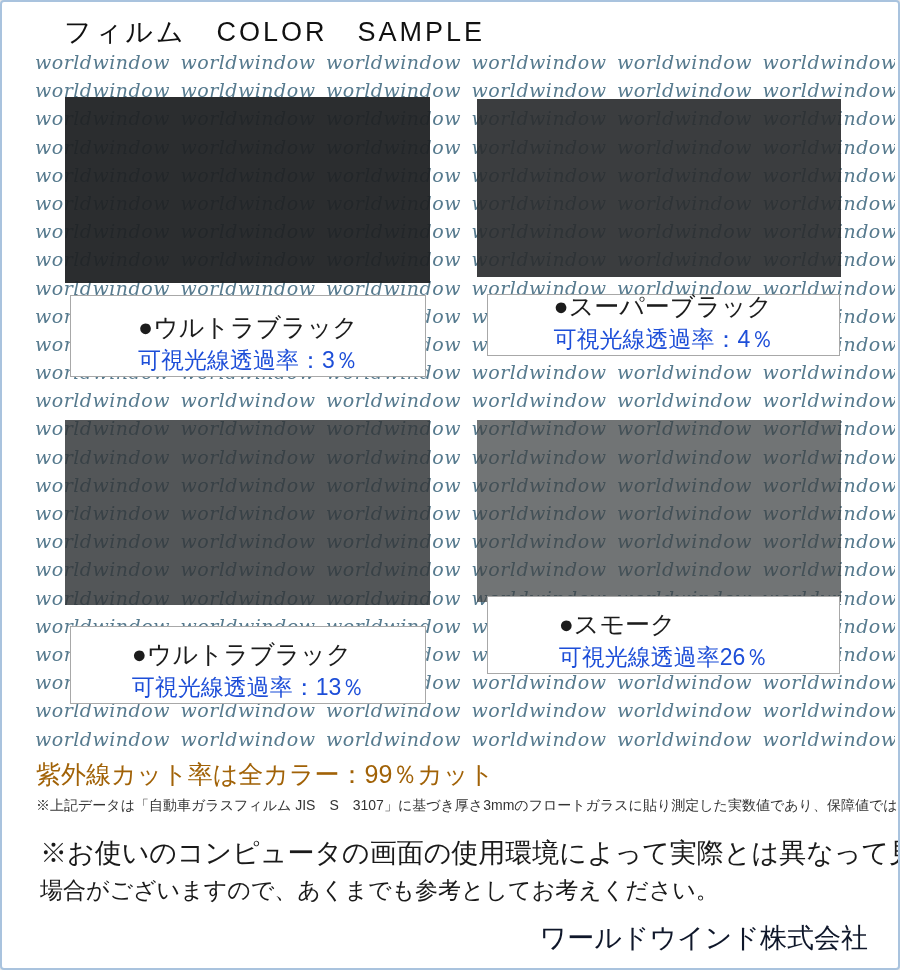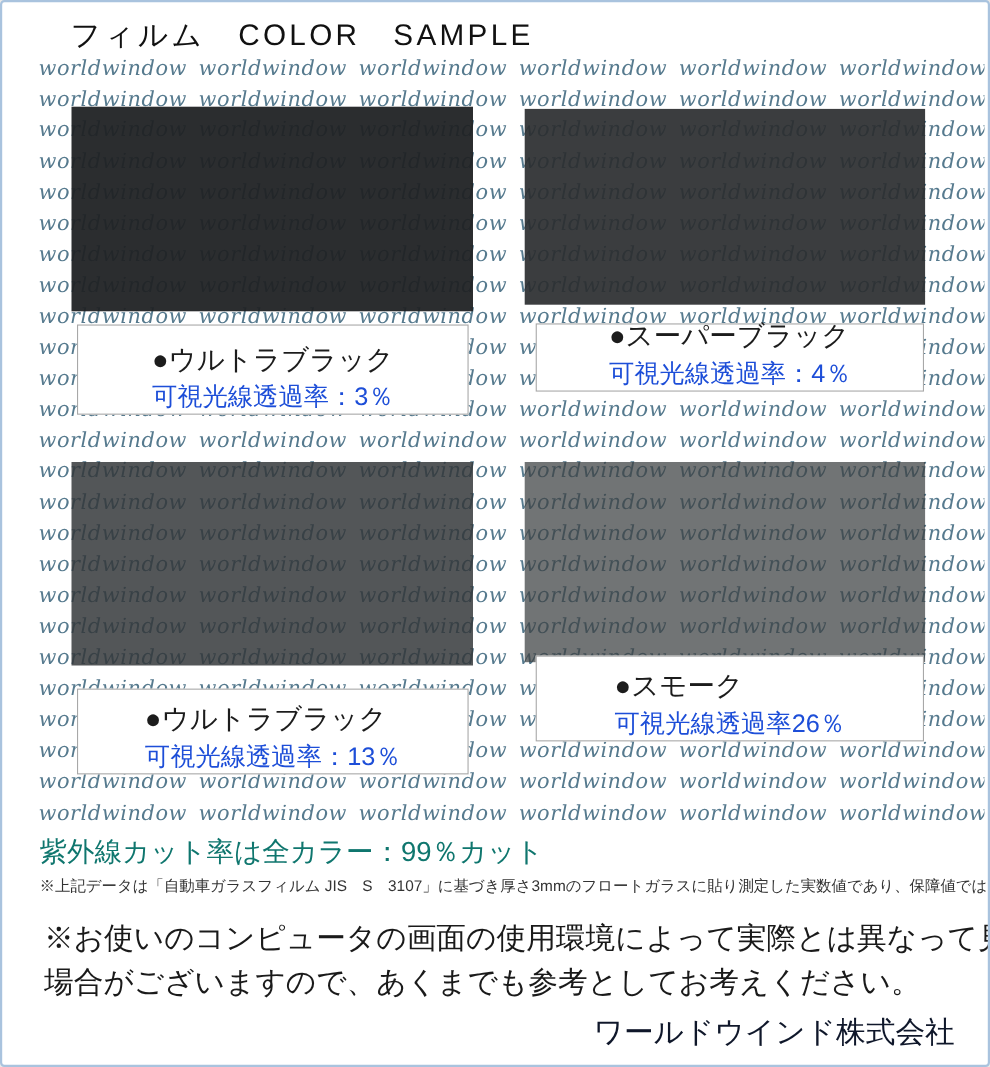--- a/index.html
+++ b/index.html
@@ -73,33 +73,33 @@
   .l3 { left: 68px;  top: 624px; width: 356px; height: 78px; }
   .l4 { left: 485px; top: 594px; width: 353px; height: 78px; }
 
   .labelinner { text-align: left; }
   .lname  { font-size: 25px; line-height: 34px; color: #1c1c1c; white-space: nowrap; }
   .lvalue { font-size: 23px; line-height: 32px; color: #1d4ed8; white-space: nowrap; }
 
   
   .uv-note {
     position: absolute; left: 34px; top: 756px;
-    font-size: 25px; color: #0f766e; z-index: 3; white-space: nowrap;
+    font-size: 25px; color: #a16207; z-index: 3; white-space: nowrap;
   }
   .data-note {
     position: absolute; left: 34px; top: 795px;
     font-size: 14px; color: #333; z-index: 3; white-space: nowrap;
   }
   .disc1 {
     position: absolute; left: 38px; top: 833px;
     font-size: 27px; color: #1a1a1a; z-index: 3; white-space: nowrap;
   }
   .disc2 {
     position: absolute; left: 38px; top: 873px;
-    font-size: 27px; color: #1a1a1a; z-index: 3; white-space: nowrap;
+    font-size: 23px; color: #1a1a1a; z-index: 3; white-space: nowrap;
   }
   .company {
     position: absolute; right: 30px; top: 918px;
     font-size: 27px; color: #0f172a; z-index: 3; white-space: nowrap;
   }
 </style>
 </head>
 <body>
 
 <div class="page" style="border-color: rgb(169, 195, 222);">

